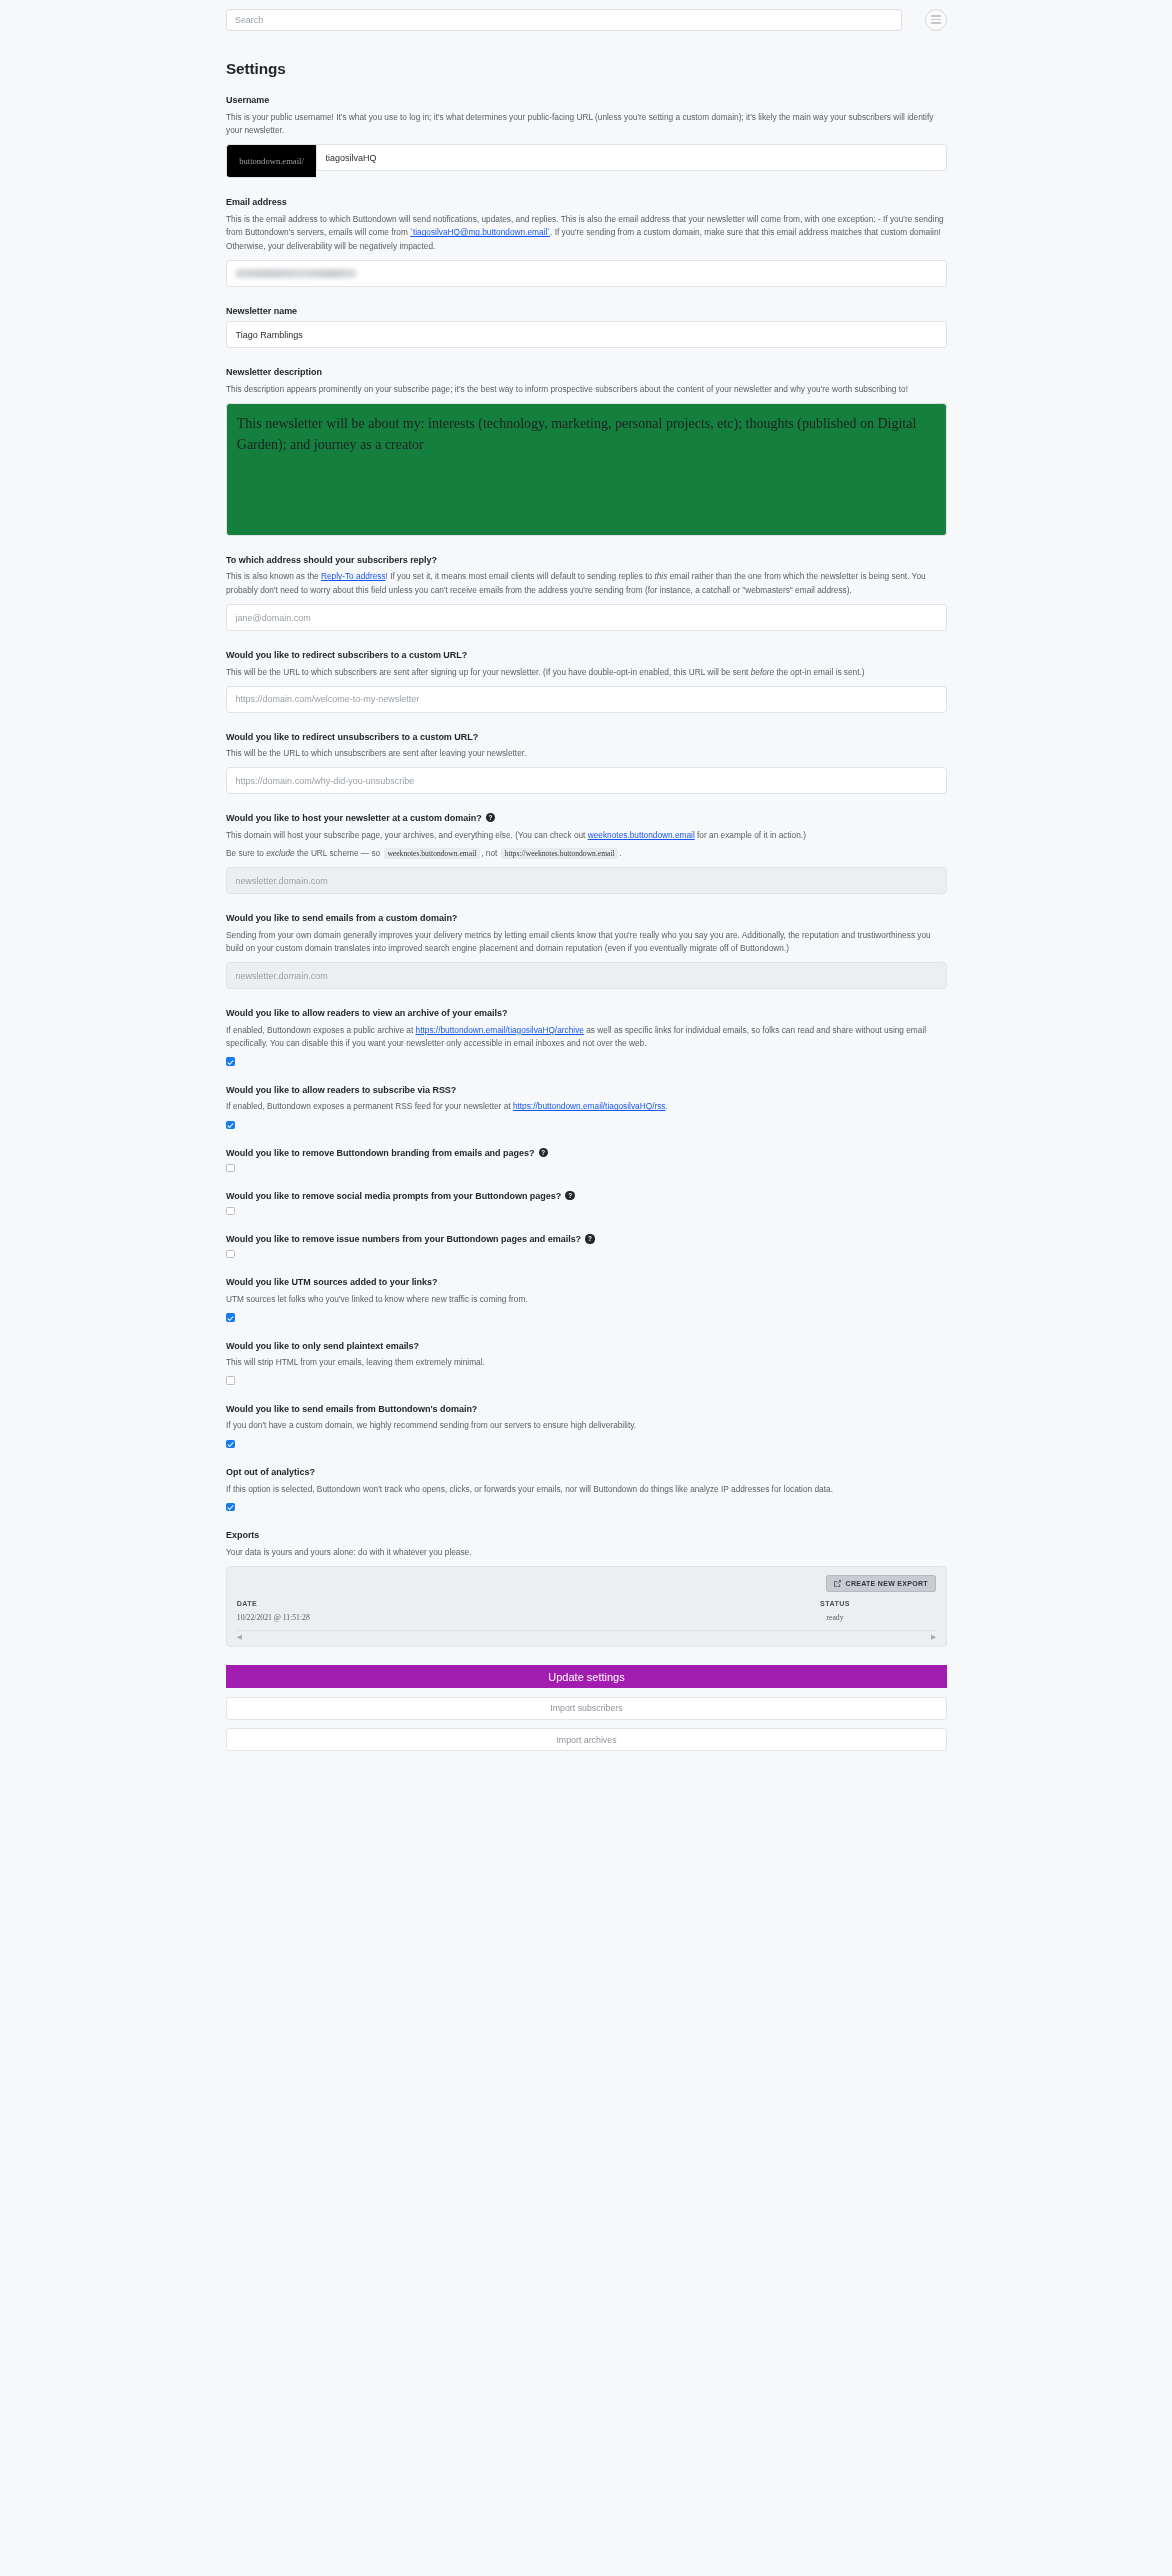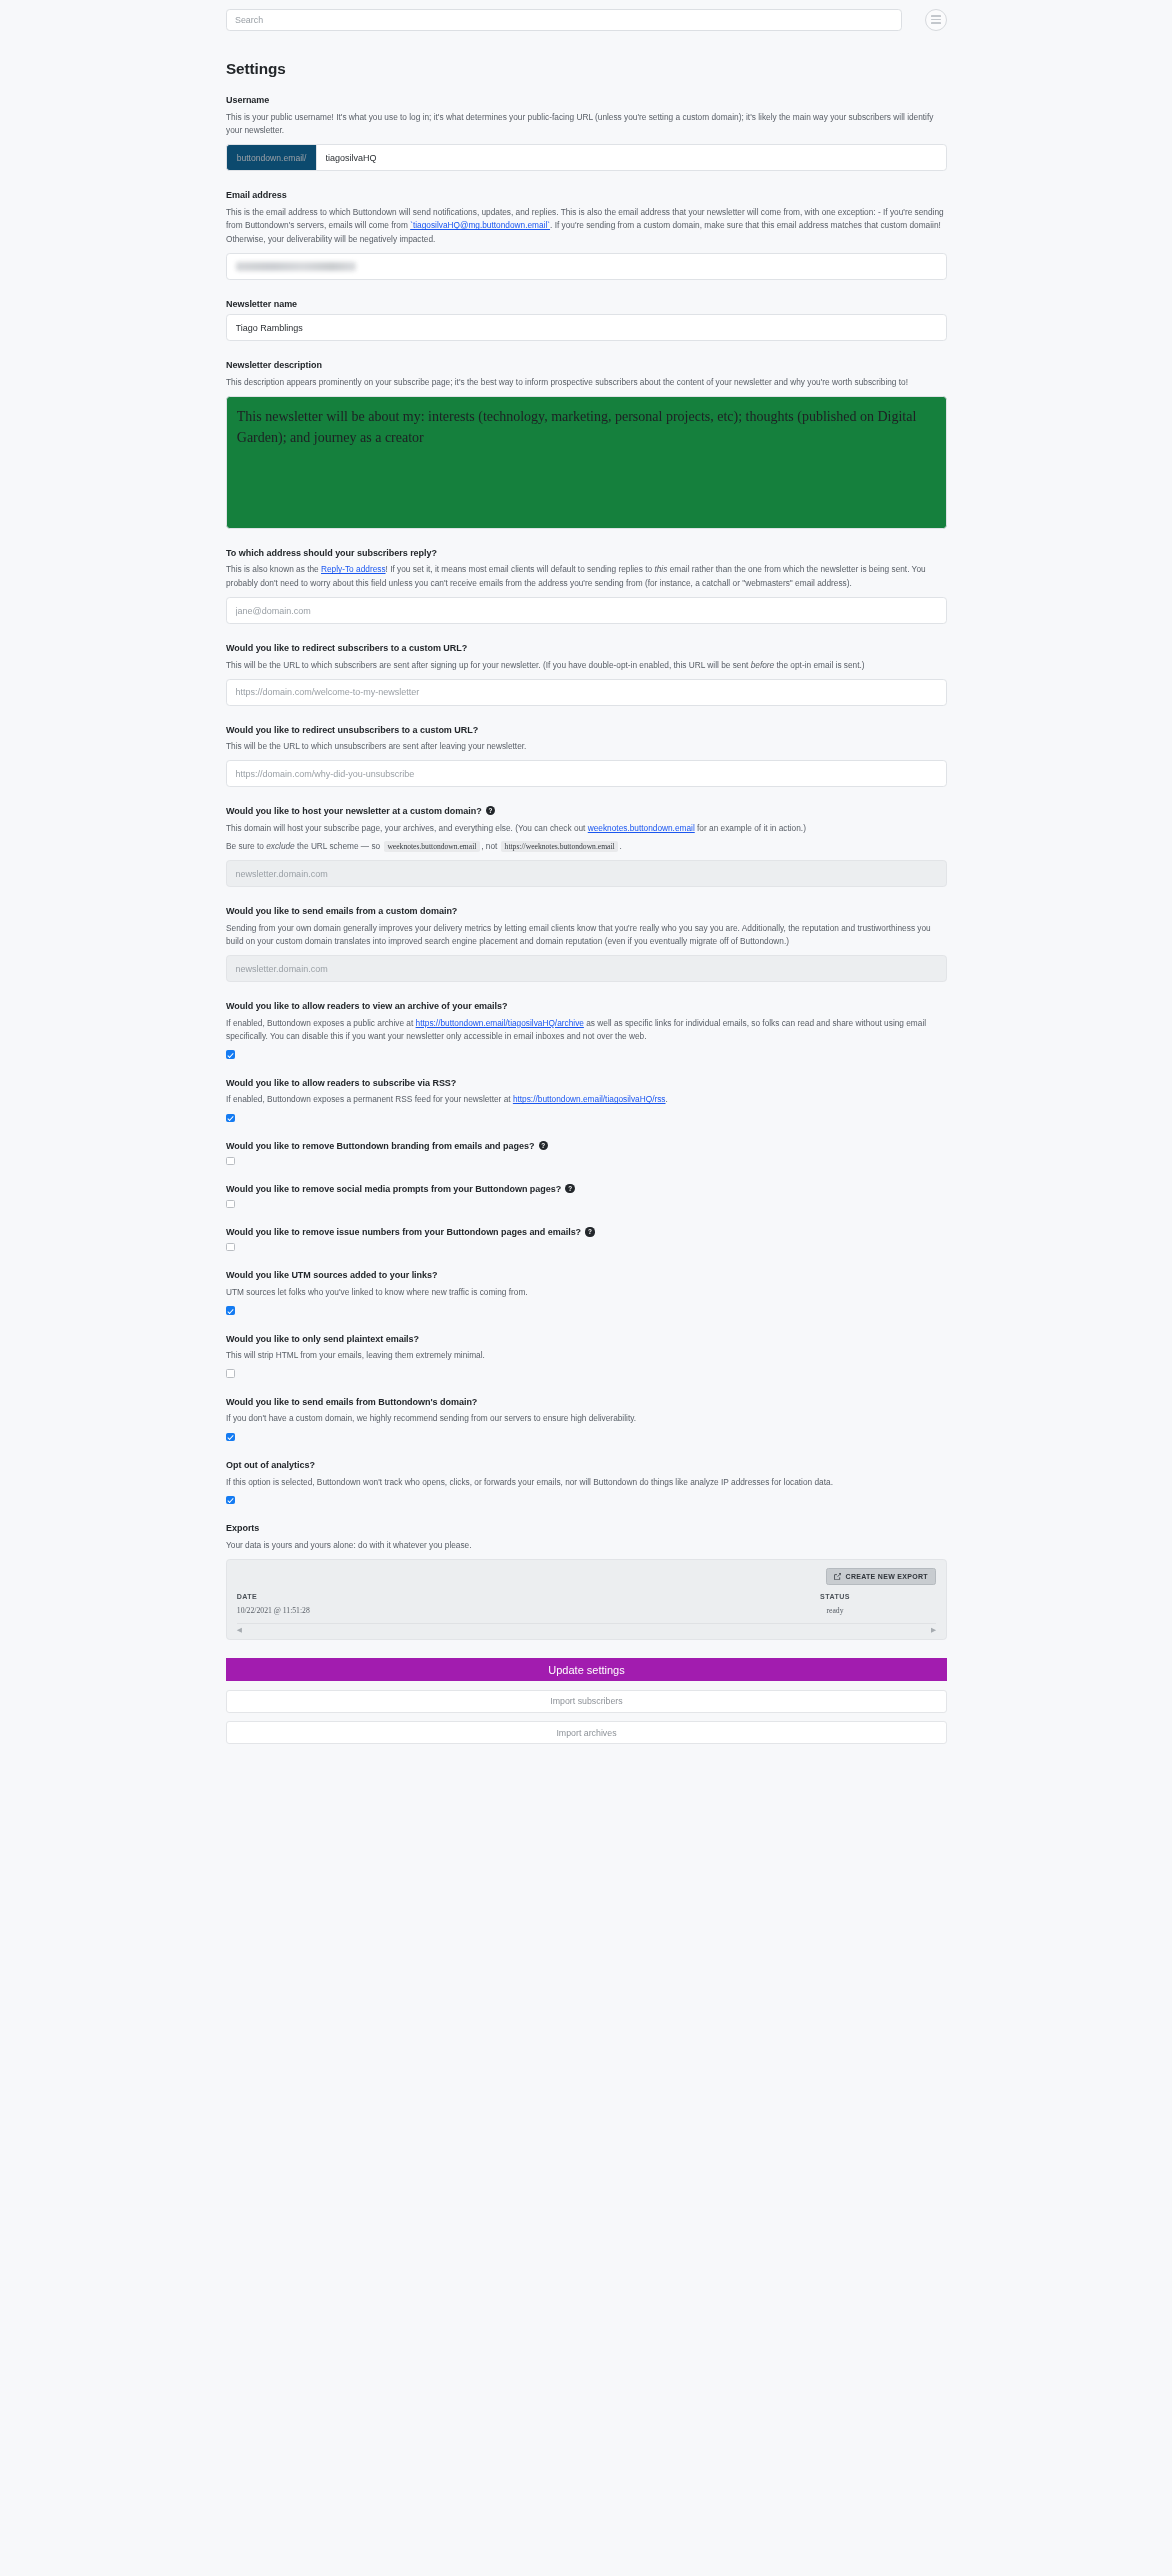--- a/index.html
+++ b/index.html
@@ -64,23 +64,23 @@
     width:100%; height:27px; border:0.6px solid #dfe2e6; border-radius:3.7px;
     background:#fff; padding:0 8.6px; font-size:9px; color:#2b2f33;
     font-family:"Liberation Sans", sans-serif; outline:none; display:block;
   }
   .field::placeholder { color:#9aa0a6; }
   .field.disabled { background:#eceef0; color:#8d9297; border-color:#e2e4e7; }
   .field.disabled::placeholder { color:#9aa0a6; }
 
   .prefix-group { display:flex; width:100%; }
   .prefix {
-    height:27px; min-width:90px; background:#0c4a6e; border:0.6px solid #dfe2e6;
+    height:34px; min-width:90px; background:#000000; border:0.6px solid #dfe2e6;
     border-right:none; border-radius:3.7px 0 0 3.7px; display:flex; align-items:center;
-    justify-content:center; font-size:8.6px; color:#9ba0a6; padding:0 9.2px;
+    justify-content:center; font-size:8.6px; color:#9ba0a6; padding:0 9.2px;font-family:Liberation Serif, serif;
   }
   .prefix-group .field { border-radius:0 3.7px 3.7px 0; }
 
   .textarea-box {
     width:100%; height:133px; border:0.6px solid #dfe2e6; border-radius:3.7px;
     background:#15803d; padding:8.6px 9.8px; resize:none; outline:none;
     font-family:"Liberation Serif", serif; font-size:14px; line-height:1.55;
     color:#1d2023; display:block;
   }
 

